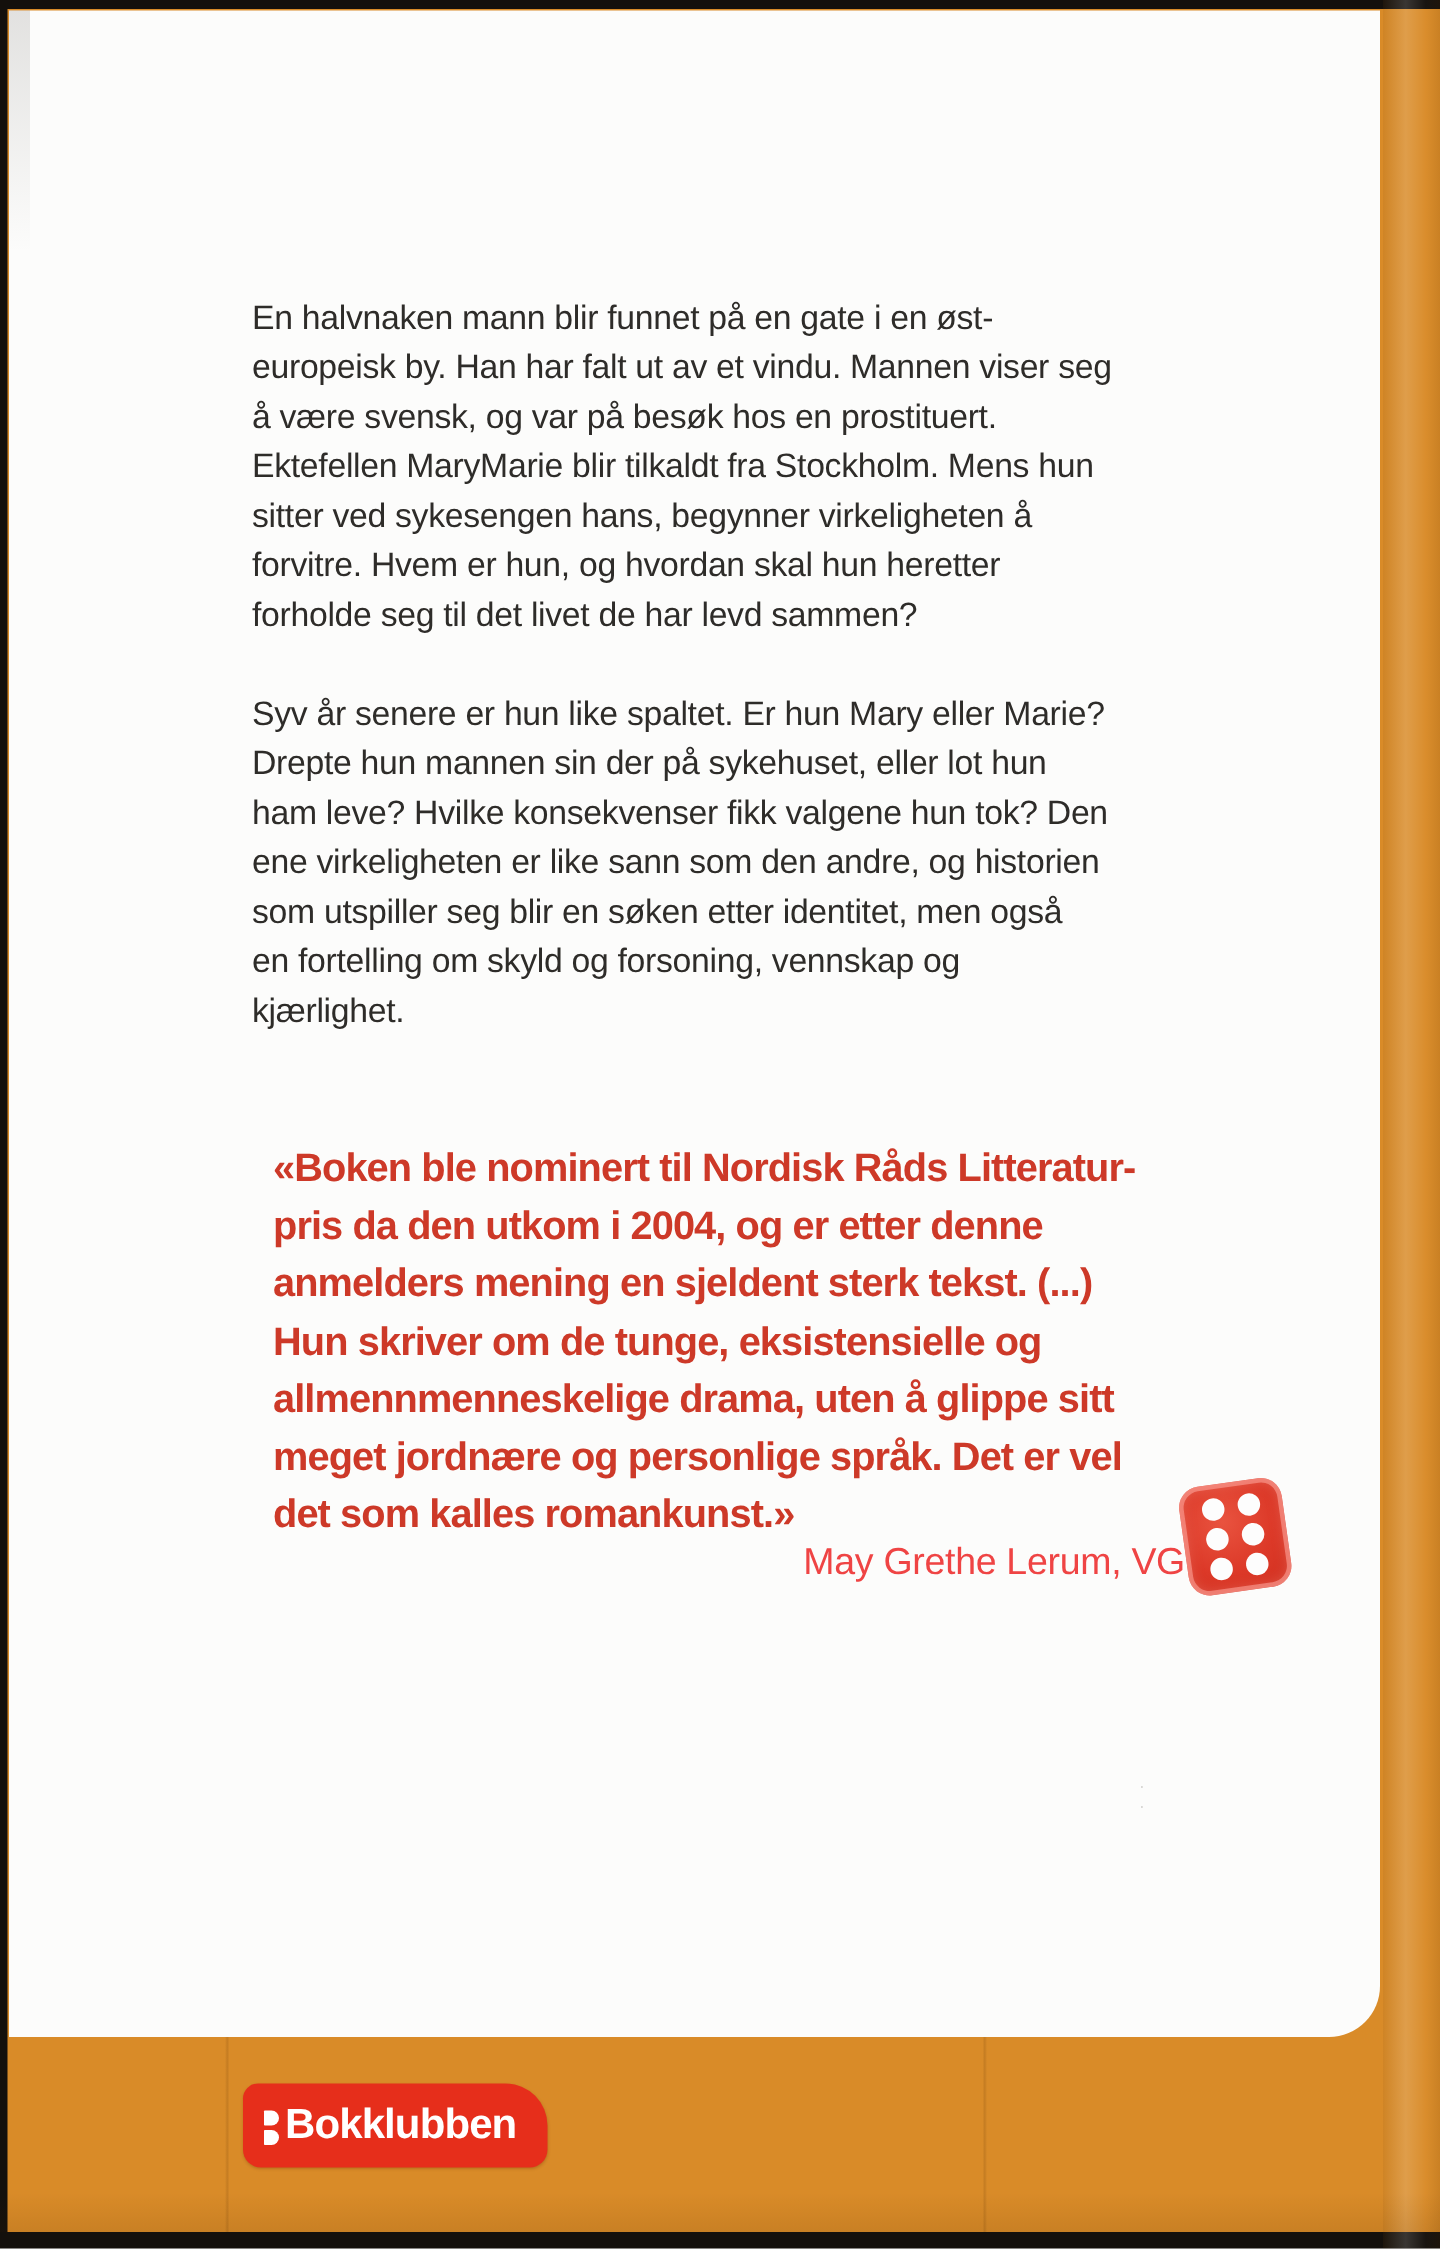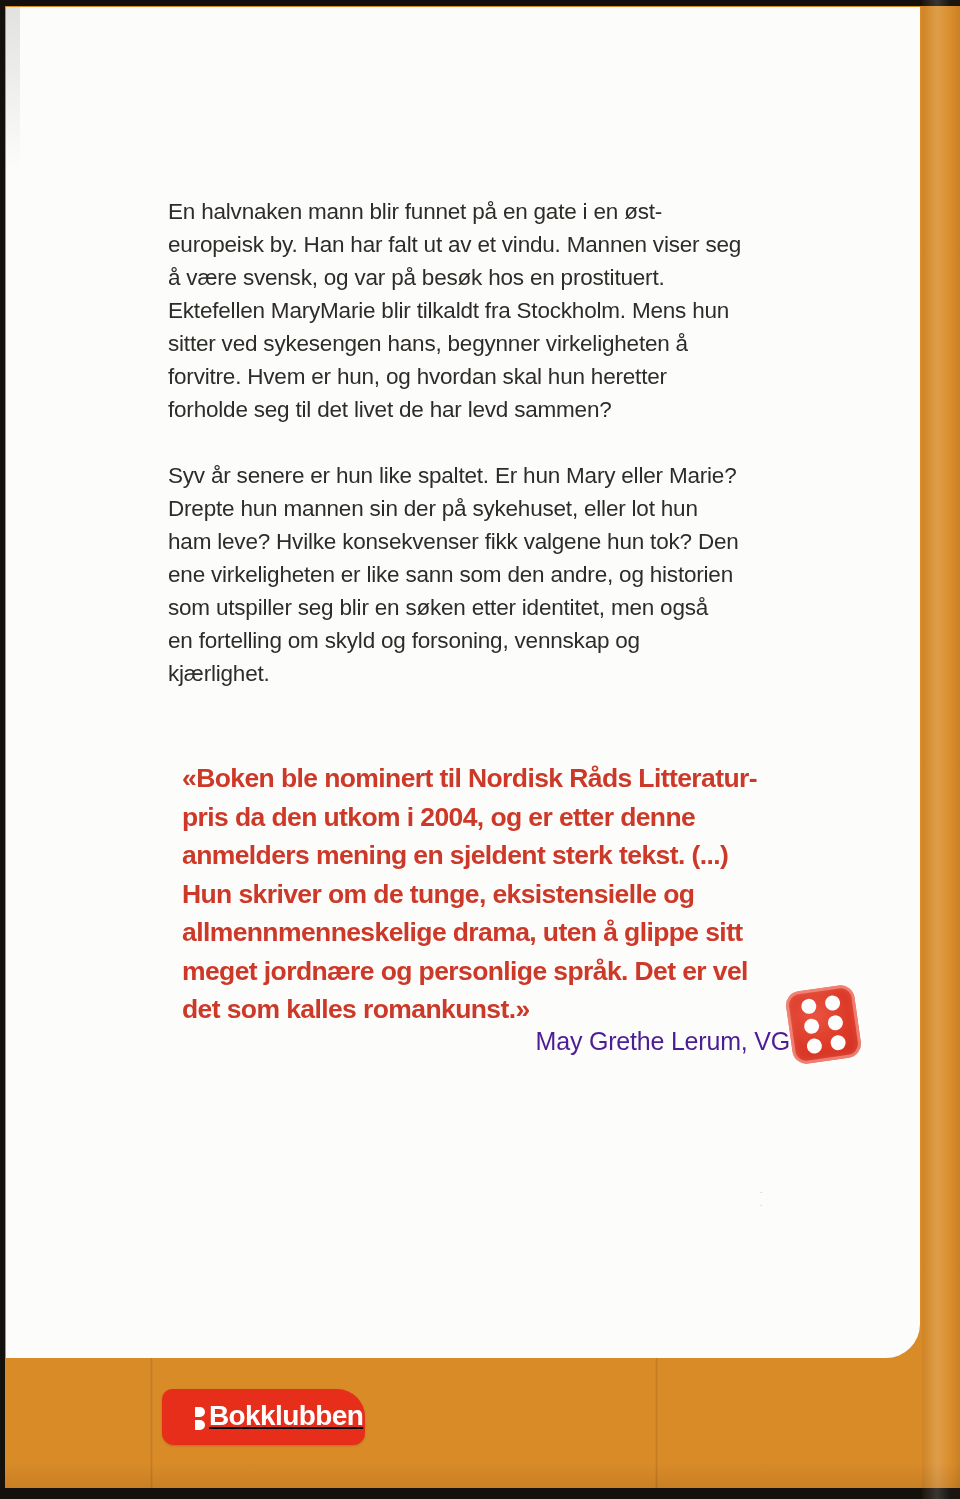--- a/index.html
+++ b/index.html
@@ -57,21 +57,21 @@
     white-space:pre-line;
     color:#cd3928;
     font-weight:bold;
     font-size:26.5px;
     line-height:38.5px;
     letter-spacing:-0.6px;
   }
   .attribution{
     position:absolute;left:162px;top:1020px;width:622px;
     text-align:right;
-    color:#4c1d95;
+    color:#ef4444;
     font-size:25px;
     letter-spacing:-0.2px;
   }
 
   
   .die{
     position:absolute;left:783px;top:981px;width:69px;height:73px;
     background:radial-gradient(circle at 40% 35%, #e9533f 0%, #dc3928 55%, #d02f1f 100%);
     border-radius:14px;
     box-shadow:inset 0 0 0 3px rgba(255,170,160,0.55), inset 0 0 10px rgba(255,200,190,0.35);
@@ -92,23 +92,22 @@
     color:#8a8680;font-size:16px;line-height:13px;
   }
   .speck i{display:block;font-style:normal;transform:scale(.6);}
 
   
   .publisher{
     position:absolute;left:162px;top:1389px;width:203px;height:56px;
     background:#e62e1b;
     border-radius:10px 28px 12px 12px;
     display:flex;align-items:center;
-    padding-left:33px;box-sizing:border-box;
+    padding-left:14px;box-sizing:border-box;
     box-shadow:0 1px 2px rgba(90,40,0,0.25);
-    text-decoration:underline;
   }
   .logo-mark{display:flex;flex-direction:column;gap:3px;margin-right:4px;margin-top:3px;}
   .logo-mark b{
     display:block;width:10px;height:10px;background:#ffffff;
     border-radius:1px 10px 10px 1px;
   }
   .logo-text{
     color:#ffffff;font-weight:bold;font-size:28px;letter-spacing:-0.6px;
     line-height:1;padding-bottom:3px;
   }

